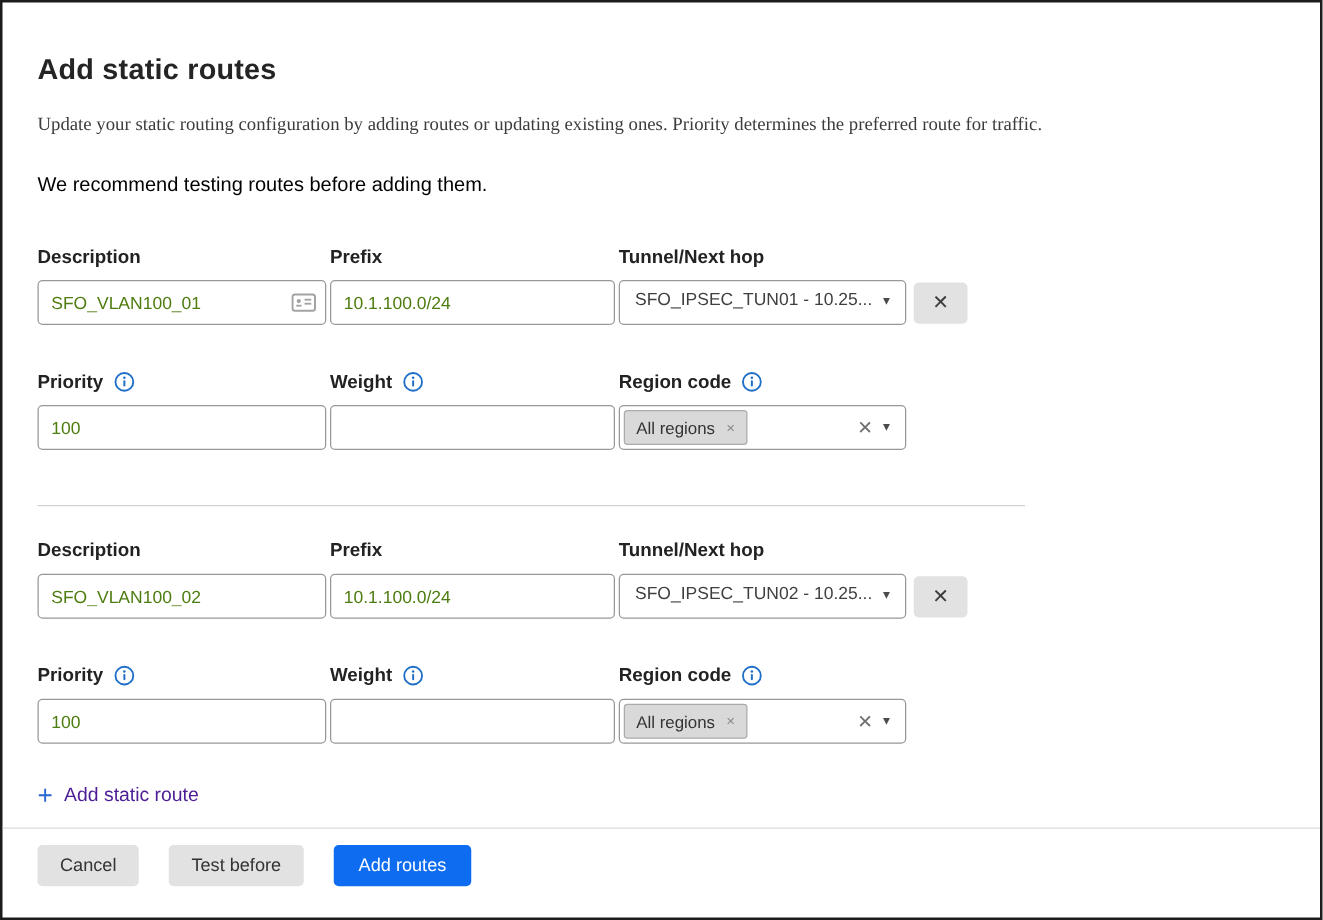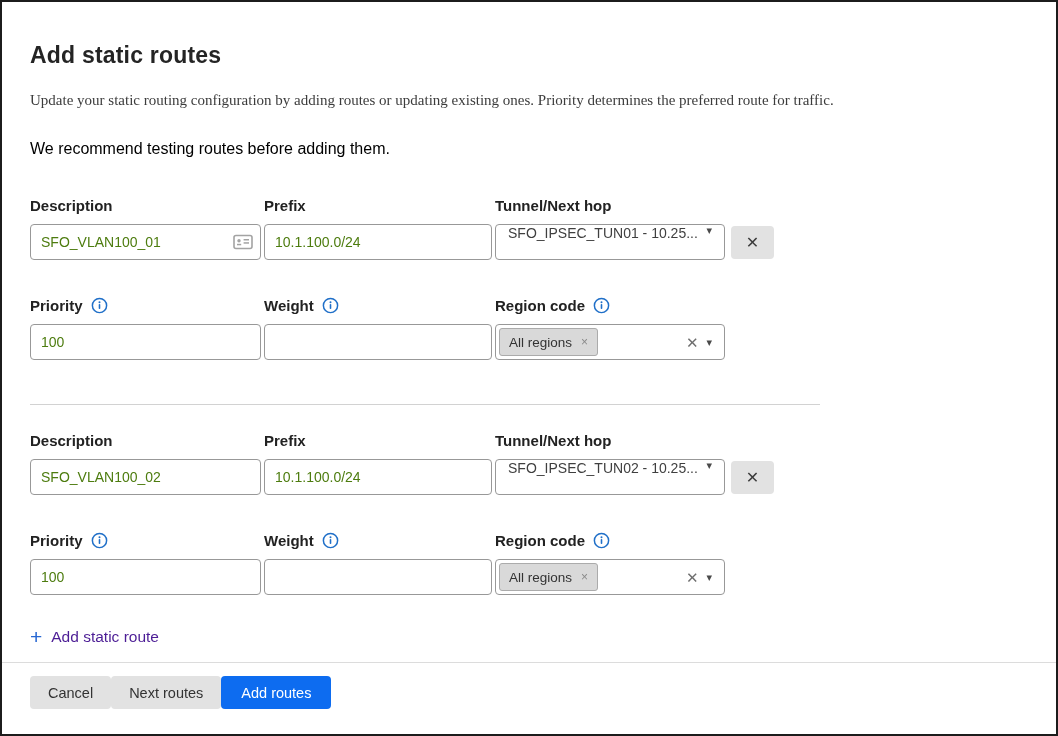--- a/index.html
+++ b/index.html
@@ -64,22 +64,22 @@
     top:10px;
     pointer-events:none;
   }
 
   .select-box {
     height:36px;
     border:1px solid #989898;
     border-radius:4px;
     background:#ffffff;
     display:flex;
-    align-items:flex-start;
-    padding:0 12px;
+    align-items:flex-end;
+    padding:12px 12px;
     font-size:14px;
     color:#3f3f3f;
     cursor:default;
     justify-content:space-between;
   }
   .caret { color:#4a4a4a; font-size:11px; line-height:1; margin-left:8px; }
 
   .delete-btn {
     width:43px;
     height:33px;
@@ -137,21 +137,21 @@
   }
   .plus-glyph { color:#2767d2; font-size:21px; font-weight:normal; line-height:1; }
   .add-link   { color:#4c1d95; font-size:15.5px; }
 
   .footer {
     border-top:1px solid #dcdcdc;
     padding:13px 28px 0 28px;
     height:72px;
     display:flex;
     align-items:flex-start;
-    gap:0;
+    gap:24px;
   }
   .btn {
     height:33px;
     border:none;
     border-radius:4px;
     font-size:14.5px;
     font-family:"Liberation Sans", sans-serif;
     cursor:pointer;
     padding:0 18px;
   }
@@ -332,15 +332,15 @@
 
   <div class="add-route">
     <span class="plus-glyph">+</span>
     <span class="add-link">Add static route</span>
   </div>
 
 </div>
 
 <div class="footer">
   <button class="btn btn-secondary">Cancel</button>
-  <button class="btn btn-secondary">Next routes</button>
+  <button class="btn btn-secondary">Test before</button>
   <button class="btn btn-primary">Add routes</button>
 </div>
 
 </body></html>

